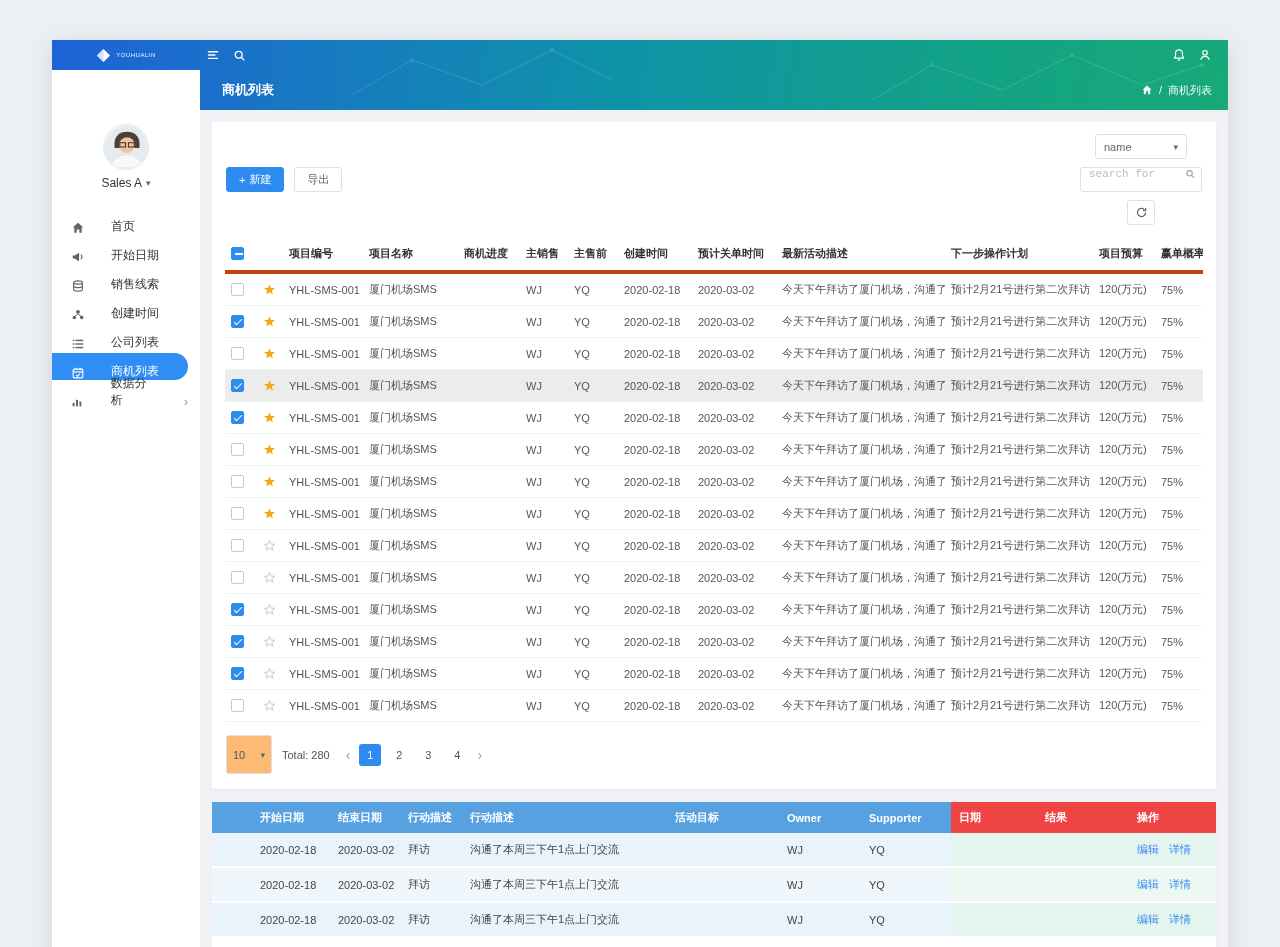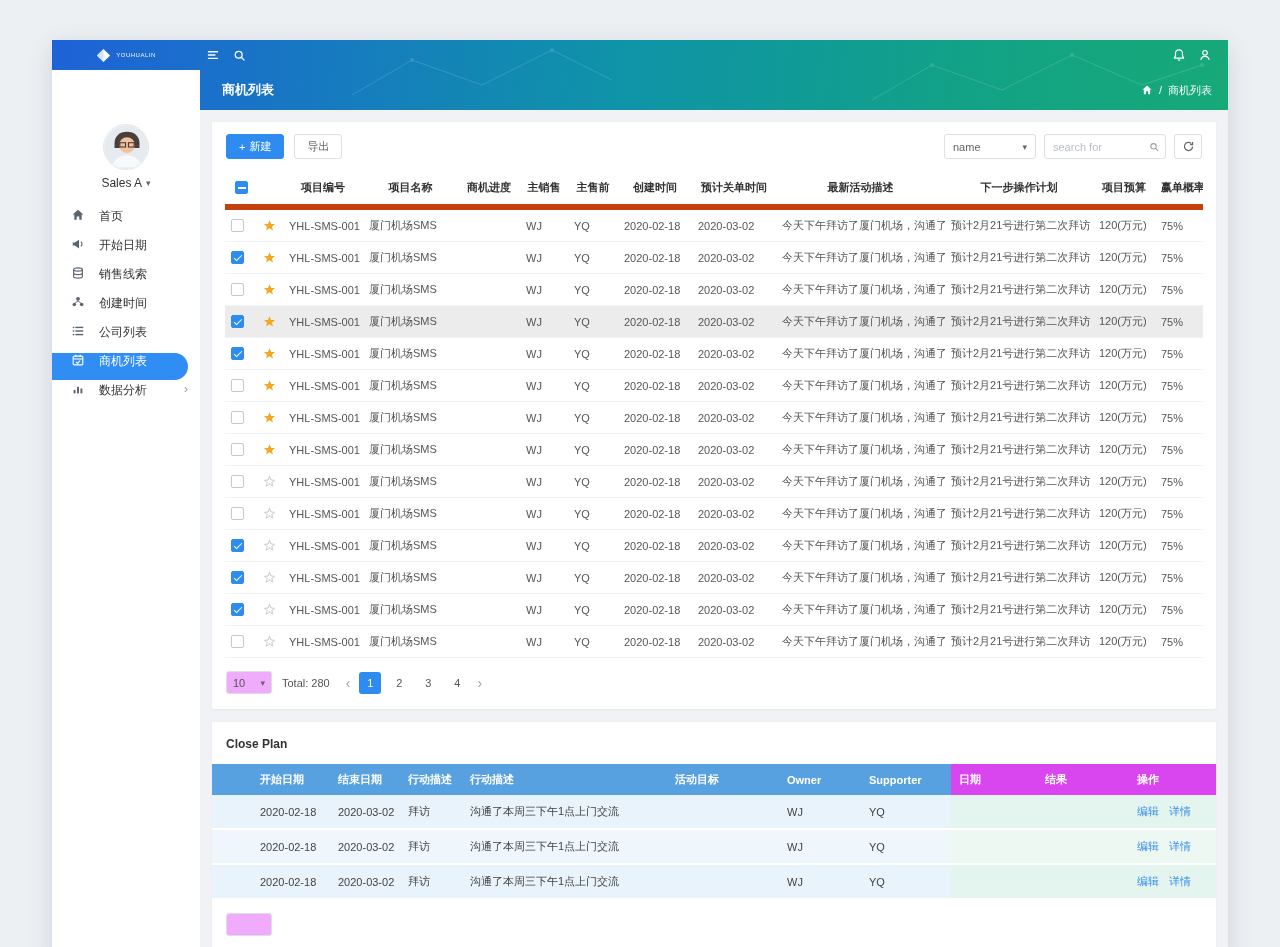--- a/index.html
+++ b/index.html
@@ -34,70 +34,70 @@
   .breadcrumb { display:flex; align-items:center; gap:6px; font-size:11px; opacity:.95; }
   .breadcrumb svg { display:block; }
   
   .body-row { flex:1; display:flex; min-height:797px; }
   .sidebar { width:148px; background:#fff; flex:0 0 auto; padding-top:14px; }
   .profile { text-align:center; padding-bottom:12px; }
   .avatar { width:46px; height:46px; border-radius:50%; overflow:hidden; margin:0 auto 6px; border:1px solid #e3e7ea; }
   .profile-name { font-size:12px; color:#333; display:flex; align-items:center; justify-content:center; gap:4px; }
   .caret { font-size:9px; color:#666; }
   .side-menu { padding-top:4px; }
-  .side-item { height:27px; display:flex; align-items:flex-start; gap:14px; padding-left:18px; margin:2px 0; color:#333; cursor:pointer; position:relative; }
+  .side-item { height:27px; display:flex; align-items:flex-end; gap:26px; padding-left:18px; margin:2px 0; color:#333; cursor:pointer; position:relative; }
   .side-item .side-icon { width:15px; display:flex; justify-content:center; color:#5a6470; }
   .side-item .side-icon svg { display:block; }
   .side-label { font-size:12px; }
   .side-chevron { margin-left:auto; margin-right:12px; color:#999; font-size:12px; }
   .side-item.active { background:#2f8df3; color:#fff; border-radius:0 14px 14px 0; margin-right:12px; }
   .side-item.active .side-icon { color:#fff; }
   
   .main { flex:1; background:#f0f2f5; padding:12px; display:flex; flex-direction:column; gap:13px; }
   .card { background:#fff; border-radius:2px; box-shadow:0 1px 3px rgba(0,0,0,.05); }
   
   .tabs { display:flex; border-bottom:1px solid #e6e9ec; padding:0 6px; }
   .tab { height:36px; line-height:36px; padding:0 16px; font-size:12px; color:#555; cursor:pointer; border-bottom:2px solid transparent; }
   .tab.active { color:#2e8cf0; border-bottom-color:#2e8cf0; }
   
   .toolbar { display:flex; align-items:center; padding:12px 14px; gap:10px; }
   .btn { height:25px; border-radius:3px; font-size:11px; display:inline-flex; align-items:center; justify-content:center; padding:0 12px; cursor:pointer; }
   .btn-primary { background:#2e8cf0; color:#fff; border:1px solid #2e8cf0; gap:4px; }
   .btn-plain { background:#fff; color:#666; border:1px solid #dcdfe3; }
-  .toolbar-right { margin-left:auto; display:flex; align-items:center; gap:8px; }
+  .toolbar-right { margin-left:auto; display:flex; align-items:center; gap:8px;flex-direction:column; }
   .mini-select { width:92px; height:25px; border:1px solid #dcdfe3; border-radius:3px; background:#fff; display:flex; align-items:center; justify-content:space-between; padding:0 8px; font-size:11px; color:#666; cursor:pointer; }
-  .search-box { width:122px; height:25px; border:1px solid #dcdfe3; border-radius:3px; background:#fff; display:flex; align-items:center; padding:0 6px 0 8px; gap:4px; }
+  .search-box { width:122px; height:25px; border:1px solid #dcdfe3; border-radius:3px; background:#fff; display:flex; align-items:flex-start; padding:0 6px 0 8px; gap:4px;font-family:Liberation Mono, monospace; }
   .search-box input { border:none; outline:none; width:100%; font-size:11px; color:#555; font-family:inherit; }
   .search-box input::placeholder { color:#b9bec4; }
   .icon-btn { width:28px; height:25px; border:1px solid #dcdfe3; border-radius:3px; background:#fff; display:flex; align-items:center; justify-content:center; color:#666; cursor:pointer; }
   
   .table-wrap { padding:0 13px; }
   table { width:100%; border-collapse:collapse; table-layout:fixed; }
-  .opp-table th { font-size:11px; font-weight:bold; color:#333; text-align:center; padding:9px 6px; border-bottom:6px solid #c2410c; white-space:nowrap; overflow:hidden; }
+  .opp-table th { font-size:11px; font-weight:bold; color:#333; text-align:left; padding:9px 6px; border-bottom:4px solid #c2410c; white-space:nowrap; overflow:hidden; }
   .opp-table td { font-size:11px; color:#555; padding:8px 6px; border-bottom:1px solid #f2f3f5; white-space:nowrap; overflow:hidden; }
   .opp-table tr.highlighted td { background:#ececec; }
   .cb { width:13px; height:13px; border:1px solid #c4c8cc; border-radius:2px; background:#fff; display:inline-block; position:relative; vertical-align:middle; cursor:pointer; }
   .cb.checked { background:#2e8cf0; border-color:#2e8cf0; }
   .cb.checked::after { content:""; position:absolute; left:4px; top:1px; width:3px; height:7px; border:solid #fff; border-width:0 1.5px 1.5px 0; transform:rotate(45deg); }
   .cb.indeterminate { background:#2e8cf0; border-color:#2e8cf0; }
   .cb.indeterminate::after { content:""; position:absolute; left:2.5px; top:5.2px; width:8px; height:1.8px; background:#fff; }
   .star { display:inline-flex; cursor:pointer; vertical-align:middle; }
   .star svg { display:block; }
   
   .pager-row { display:flex; align-items:center; padding:13px 14px 15px; gap:10px; font-size:11px; color:#555; }
-  .size-select { width:46px; height:23px; border:1px solid #dcdfe3; border-radius:3px; background:#f0abfc; display:flex; align-items:center; justify-content:space-between; padding:0 6px; font-size:11px; color:#555; cursor:pointer; }
+  .size-select { width:46px; height:39px; border:1px solid #dcdfe3; border-radius:3px; background:#fdba74; display:flex; align-items:center; justify-content:space-between; padding:0 6px; font-size:11px; color:#555; cursor:pointer; }
   .total-label { color:#555; }
   .pages { display:flex; align-items:center; gap:7px; margin-left:4px; }
   .page-arrow { color:#9aa0a6; font-size:14px; cursor:pointer; padding:0 2px; line-height:1; }
   .page-btn { min-width:22px; height:22px; border-radius:3px; display:flex; align-items:center; justify-content:center; color:#555; cursor:pointer; font-size:11px; }
   .page-btn.active { background:#2e8cf0; color:#fff; }
   
   .cp-title { padding:15px 14px 13px; font-size:12px; font-weight:bold; color:#333; }
   .cp-table th { font-size:11px; font-weight:bold; color:#fff; text-align:left; padding:8px 8px; background:#58a1e1; white-space:nowrap; overflow:hidden; }
-  .cp-table th.green { background:#d946ef; }
+  .cp-table th.green { background:#ef4444; }
   .cp-table td { font-size:11px; color:#444; padding:9px 8px; white-space:nowrap; overflow:hidden; border-bottom:2px solid #fff; background:#e8f3fc; }
   .cp-table td.green { background:#e4f4ee;margin-top:30px; }
   .cp-table tr:nth-child(even) td { background:#eff7fd; }
   .cp-table tr:nth-child(even) td.green { background:#edf8f3; }
   .cp-table th:first-child, .cp-table td:first-child { padding-left:48px; }
   .link { color:#3a8ef0; cursor:pointer; margin-right:10px; }
 </style>
 </head>
 <body>
 
@@ -613,21 +613,20 @@
               <span class="page-btn active">1</span>
               <span class="page-btn">2</span>
               <span class="page-btn">3</span>
               <span class="page-btn">4</span>
               <span class="page-arrow">›</span>
             </div>
         </div>
       </section>
 
       <section class="card">
-        <div class="cp-title">Close Plan</div>
         <table class="cp-table">
           <colgroup>
             <col style="width:118px">
               <col style="width:70px">
               <col style="width:62px">
               <col style="width:205px">
               <col style="width:112px">
               <col style="width:82px">
               <col style="width:90px">
               <col style="width:86px">

